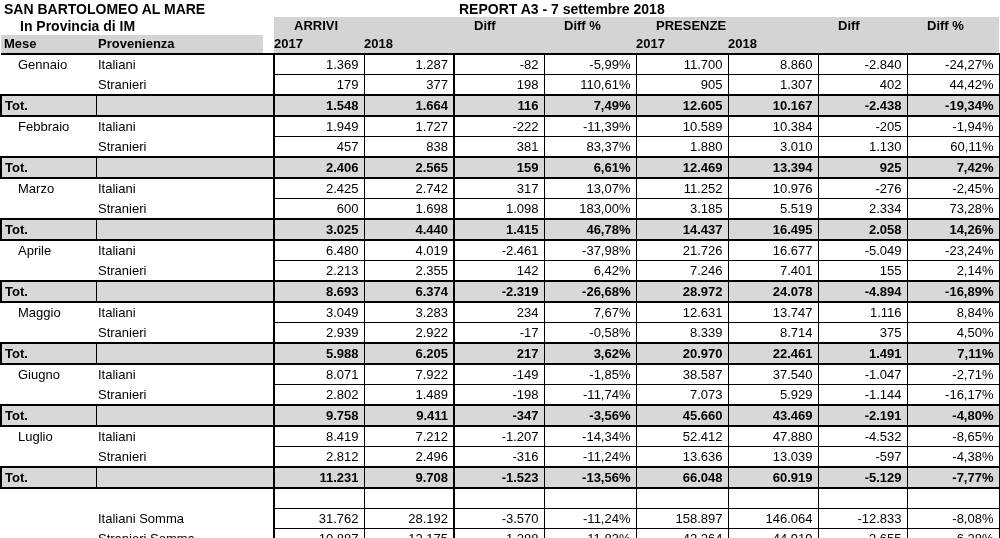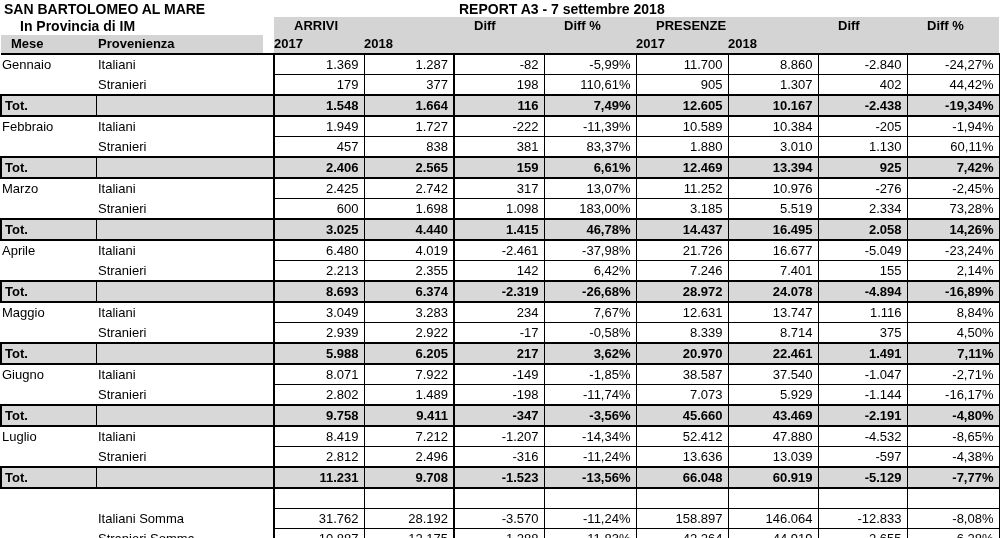--- a/index.html
+++ b/index.html
@@ -9,29 +9,29 @@
   td{padding:0;white-space:nowrap;overflow:hidden;height:19px;line-height:19px;vertical-align:middle;}
   thead td{font-weight:bold;}
   .r1 td{height:17px;line-height:17px;}
   .r2 td,.r3 td{height:18px;line-height:18px;}
   .titlecell{position:relative;}
   .main-title{position:absolute;left:3px;top:1px;font-size:14px;font-weight:bold;}
   .report-title{position:absolute;left:458px;top:1px;font-size:14px;font-weight:bold;}
   .h2-left{font-size:14px;padding-left:19px;background:#fff;}
   .h2{background:var(--hdr);text-align:left;padding-left:20px;}
   .h3{background:var(--hdr);}
-  .mese-h{padding-left:10px;}
+  .mese-h{padding-left:3px;}
   .prov-h{padding-left:2px;box-shadow:inset -11px 0 0 #fff;}
   .yr{text-align:left;}
   .yr-a{padding-right:4px;}
   .yr-p{padding-right:18px;}
   .r3 td{border-bottom:2px solid var(--bord);}
   .num{border:1px solid var(--bord);text-align:right;padding-right:5px;}
   .col-a17,.col-ad{border-left-width:2px;margin-top:42px;}
-  .lbl{padding-left:1px;}
+  .lbl{padding-left:17px;}
   .prov{padding-left:2px;}
   .tot-lbl{background:var(--shade);font-weight:bold;border:1px solid var(--bord);
            border-left-width:2px;border-top-width:2px;border-bottom-width:2px;padding-left:3px;}
   .tot-sp{background:var(--shade);border:1px solid var(--bord);border-top-width:2px;border-bottom-width:2px;}
   .tot-num{background:var(--shade);font-weight:bold;border-top-width:2px;border-bottom-width:2px;}
 </style>
 </head>
 <body>
 
 <div id="screen" style="--shade: #d8d8d8; --hdr: #d4d4d4; --gt: #b2b2b2; --bord: #000000;">

